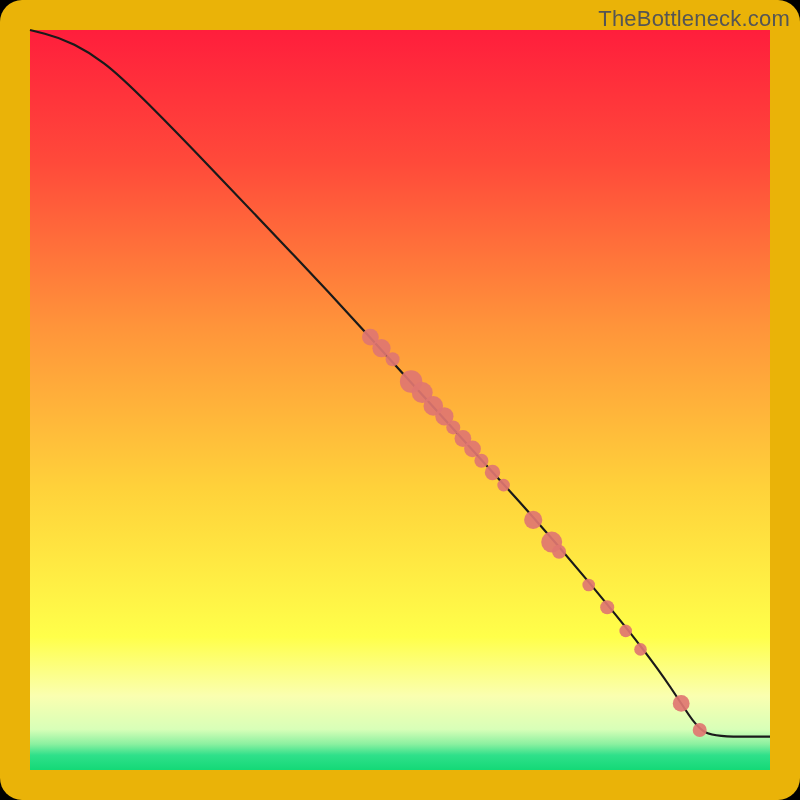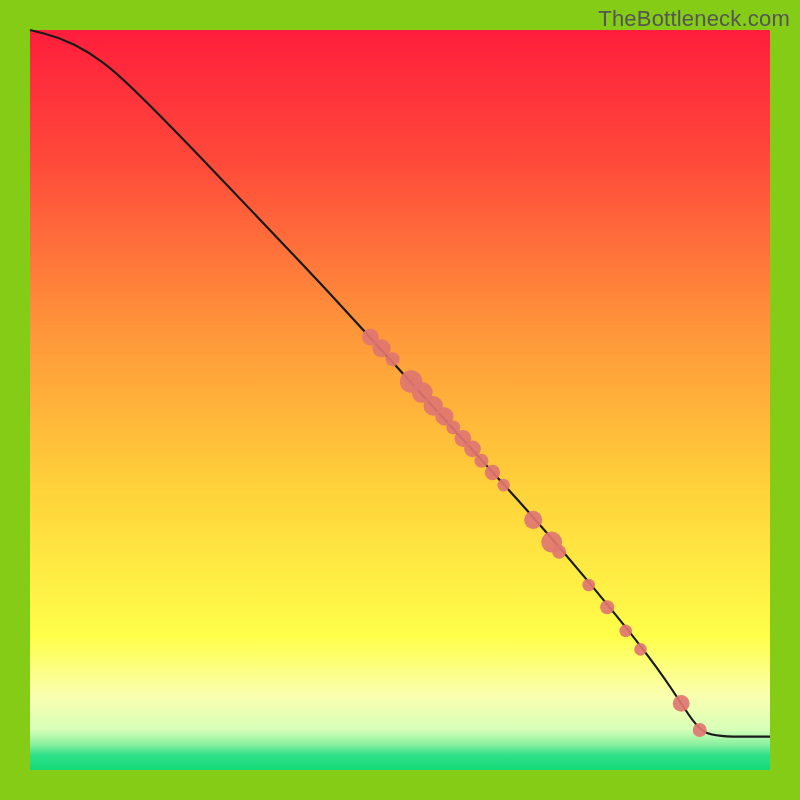--- a/index.html
+++ b/index.html
@@ -8,21 +8,22 @@
     width: 800px;
     height: 800px;
     overflow: hidden;
     background: #000;
     font-family: Arial, Helvetica, sans-serif;
   }
   .frame {
     position: relative;
     width: 800px;
     height: 800px;
-    background: #84cc16;
+    background: #eab308;
+    border-radius: 22px;
   }
   .plot-area {
     position: absolute;
     left: 30px;
     top: 30px;
     width: 740px;
     height: 740px;
     
   }
   .watermark {

